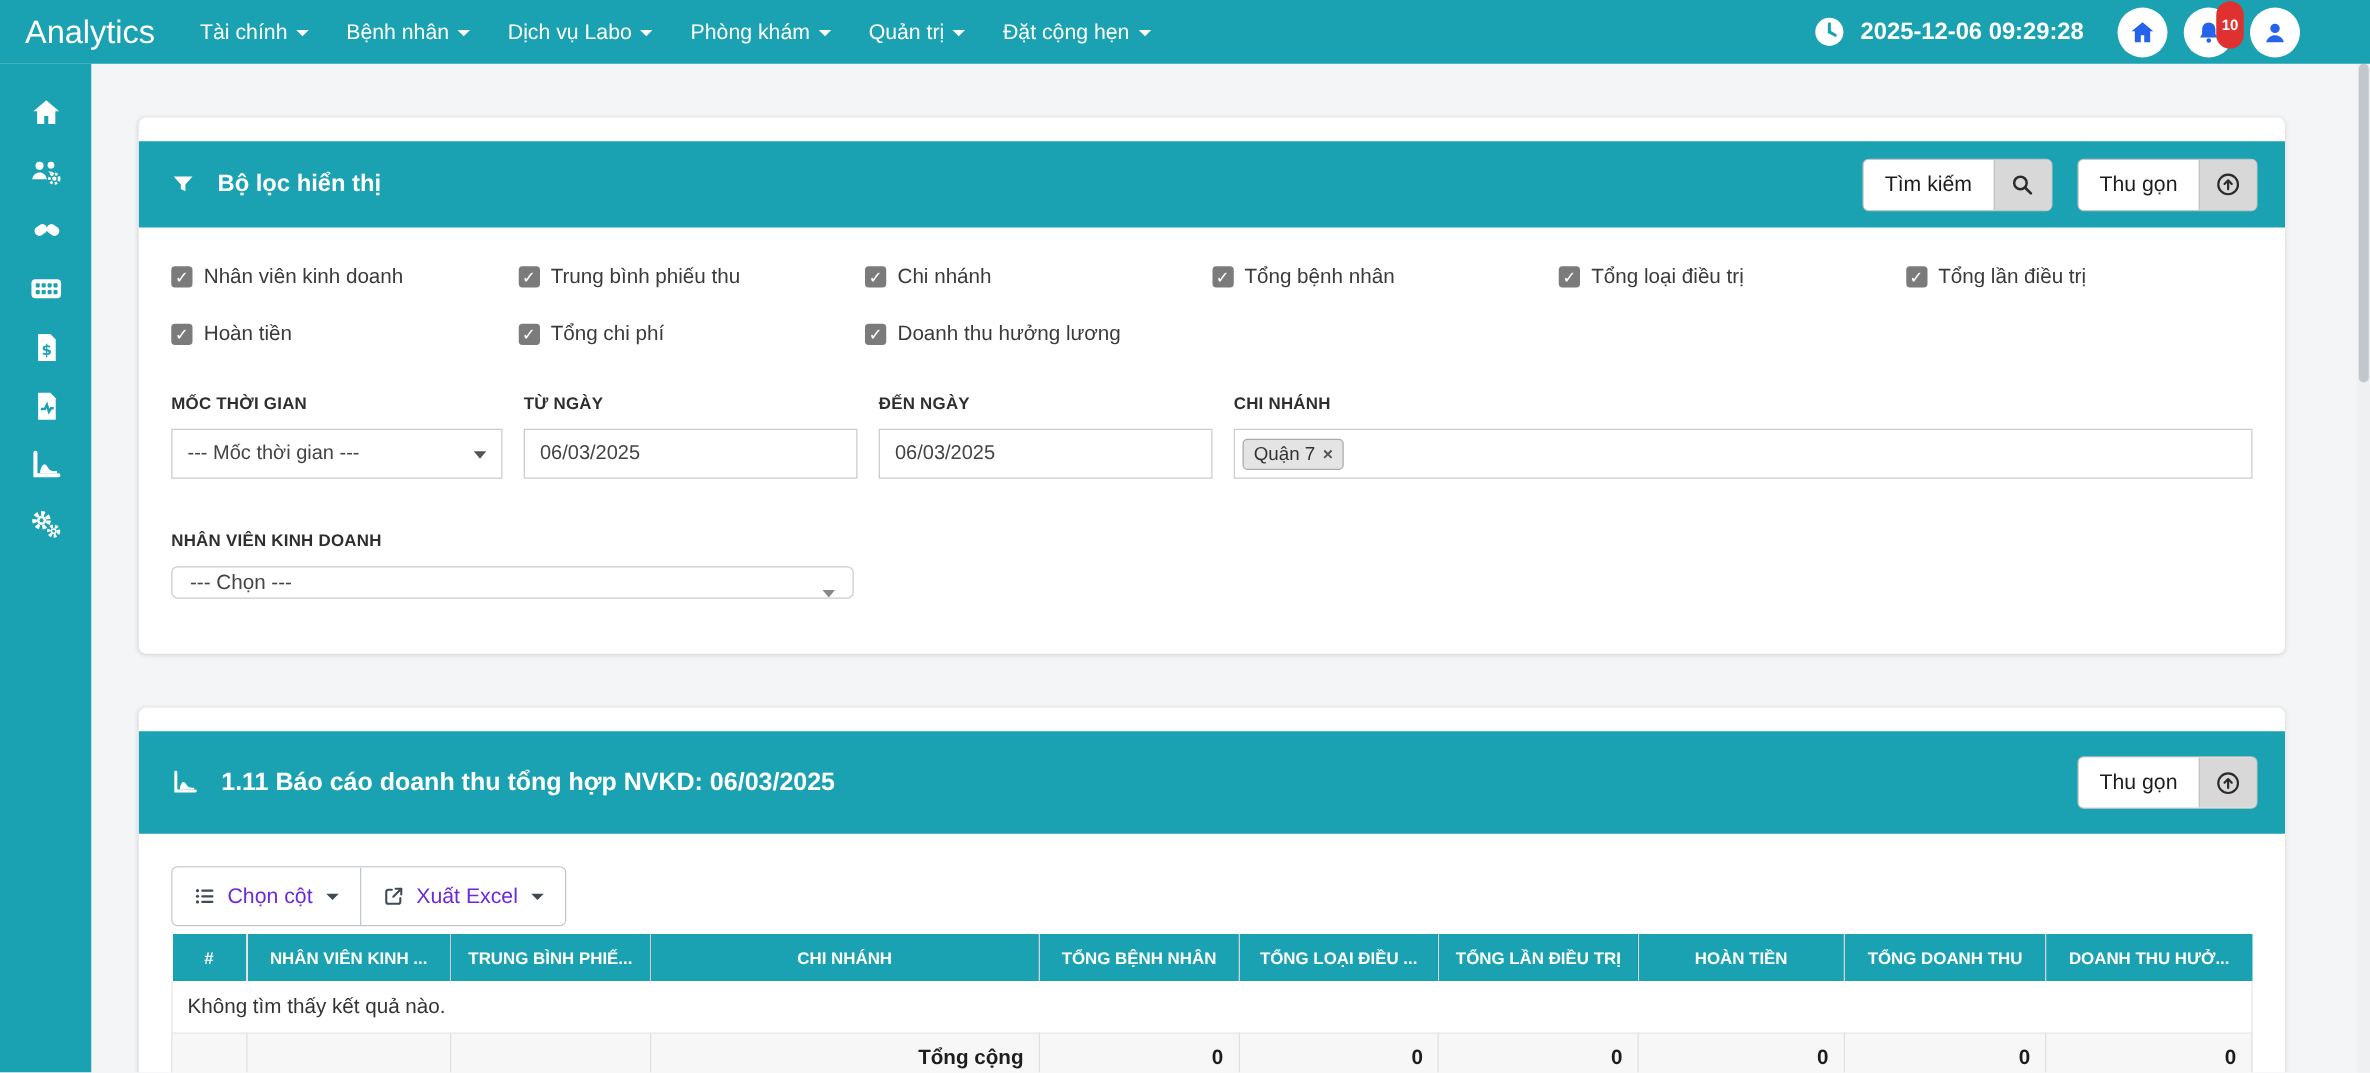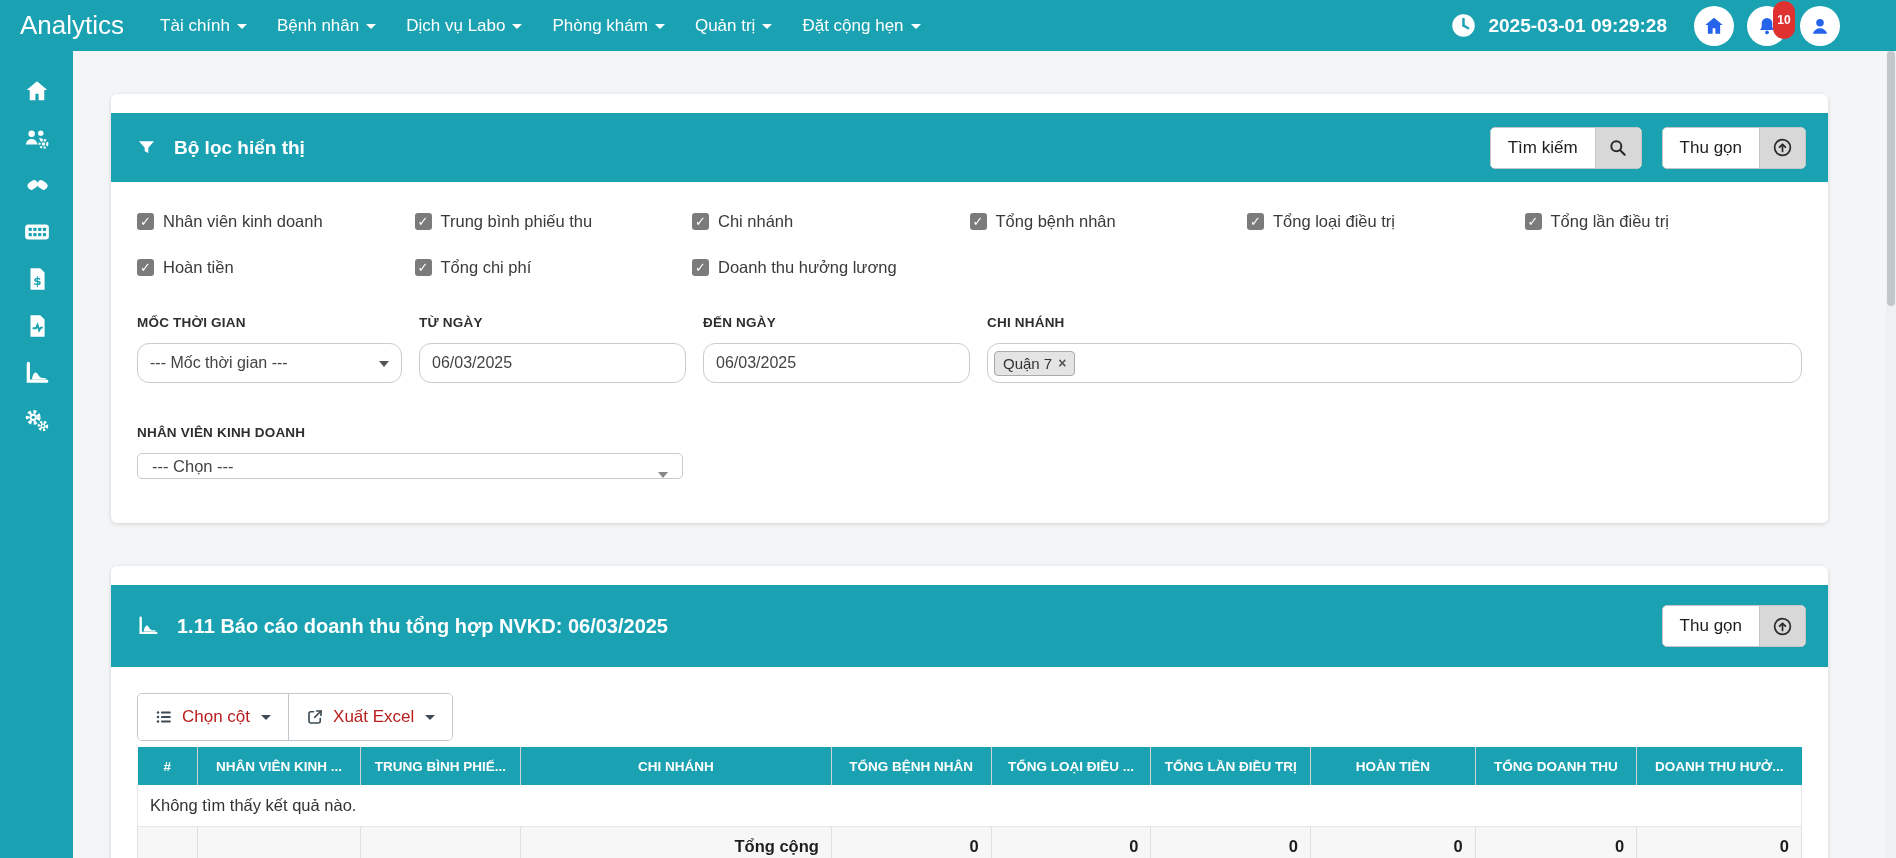--- a/index.html
+++ b/index.html
@@ -36,36 +36,36 @@
 
   
   .filter-body { padding:30px 26px 44px 26px; }
   .check-grid { display:grid; grid-template-columns:repeat(6,1fr); row-gap:27px; }
   .check-item { display:flex; align-items:center; gap:9px; cursor:pointer; }
   .cb { width:17px; height:17px; background:#7b7b7b; border-radius:3px; color:#fff; font-size:13px; line-height:17px; text-align:center; flex-shrink:0; }
   .check-item span.lbl { font-size:16.5px; color:#3a3a3a; }
 
   .form-row { display:grid; grid-template-columns:265px 267px 267px 1fr; column-gap:17px; margin-top:38px; }
   .fg label { display:block; font-size:13.5px; font-weight:bold; color:#2e2e2e; letter-spacing:.2px; margin-bottom:13px; }
-  .control { height:40px; border:1px solid #ccc; border-radius:12px; background:#fff; font-size:16px; color:#444; width:100%; }
+  .control { height:40px; border:1px solid #ccc; border-radius:0; background:#fff; font-size:16px; color:#444; width:100%; }
   .sel { display:flex; align-items:center; padding:0 30px 0 12px; position:relative; cursor:pointer; }
   .sel::after { content:""; position:absolute; right:12px; top:17px; width:0; height:0; border-left:5px solid transparent; border-right:5px solid transparent; border-top:6px solid #555; }
   input.control { padding:0 12px; }
   .tagbox { display:flex; align-items:center; padding:0 6px; gap:6px; }
   .tag { background:#e4e4e4; border:1px solid #aaa; border-radius:4px; font-size:15px; color:#333; padding:3px 8px; display:flex; align-items:center; gap:6px; }
   .tag .x { font-weight:bold; color:#555; cursor:pointer; font-size:14px; }
 
   .staff-block { margin-top:42px; }
   .select2 { width:546px; height:26px; border:1px solid #ccc; border-radius:5px; display:flex; align-items:center; padding:0 30px 0 14px; font-size:16.5px; color:#444; position:relative; cursor:pointer; }
   .select2::after { content:""; position:absolute; right:14px; top:18px; width:0; height:0; border-left:5px solid transparent; border-right:5px solid transparent; border-top:6px solid #888; }
 
   
   .report-body { padding:26px 26px 40px 26px; }
   .btn-group { display:inline-flex; border:1px solid #bfc6cc; border-radius:5px; overflow:hidden; }
-  .tool-btn { background:#fff; border:none; height:46px; padding:0 17px; font-size:17px; color:#b91c1c; display:flex; align-items:center; gap:9px; cursor:pointer; font-family:inherit; }
+  .tool-btn { background:#fff; border:none; height:46px; padding:0 17px; font-size:17px; color:#6d28d9; display:flex; align-items:center; gap:9px; cursor:pointer; font-family:inherit; }
   .tool-btn + .tool-btn { border-left:1px solid #bfc6cc; }
   .tool-caret { width:0; height:0; border-left:5px solid transparent; border-right:5px solid transparent; border-top:5px solid #3e4b54; margin-left:2px; }
 
   table.report { width:100%; border-collapse:collapse; margin-top:6px; table-layout:fixed; }
   table.report th { background:#1ba2b2; color:#fff; font-size:13.5px; font-weight:bold; height:38px; padding:0 8px; border-right:1px solid rgba(0,0,0,.18); text-align:center; overflow:hidden; white-space:nowrap; }
   table.report th:last-child { border-right:none; }
   td.empty-cell { font-size:16.5px; color:#333; padding:11px 12px; border:1px solid #e6e6e6; border-top:none; }
   tfoot td { background:#f7f7f7; border:1px solid #e0e0e0; height:40px; font-size:16.5px; font-weight:bold; color:#1d1d1d; padding:0 12px; }
   tfoot td.num { text-align:right; }
 
@@ -105,21 +105,21 @@
       </a>
   </nav>
   <div class="nav-right">
     <span class="clock-icon">
       <svg width="27" height="27" viewBox="0 0 24 24">
           <circle cx="12" cy="12" r="10" fill="#fff"></circle>
           <line x1="12" y1="12" x2="12" y2="6.2" stroke="#1ba2b2" stroke-width="2.2" stroke-linecap="round"></line>
           <line x1="12" y1="12" x2="16.2" y2="14.4" stroke="#1ba2b2" stroke-width="2.2" stroke-linecap="round"></line>
         </svg>
     </span>
-    <span class="timestamp">2025-03-01 09:29:28</span>
+    <span class="timestamp">2025-12-06 09:29:28</span>
     <button class="nav-circle">
       <span style="display:flex">
           <svg width="22" height="22" viewBox="0 0 24 24">
             <path d="M12 3 2.5 11h2.8v9.5h5.2v-6h3v6h5.2V11h2.8z" fill="#2563eb"></path>
           </svg>
         </span>
     </button>
     <button class="nav-circle">
       <span style="display:flex">
           <svg width="22" height="22" viewBox="0 0 24 24">

